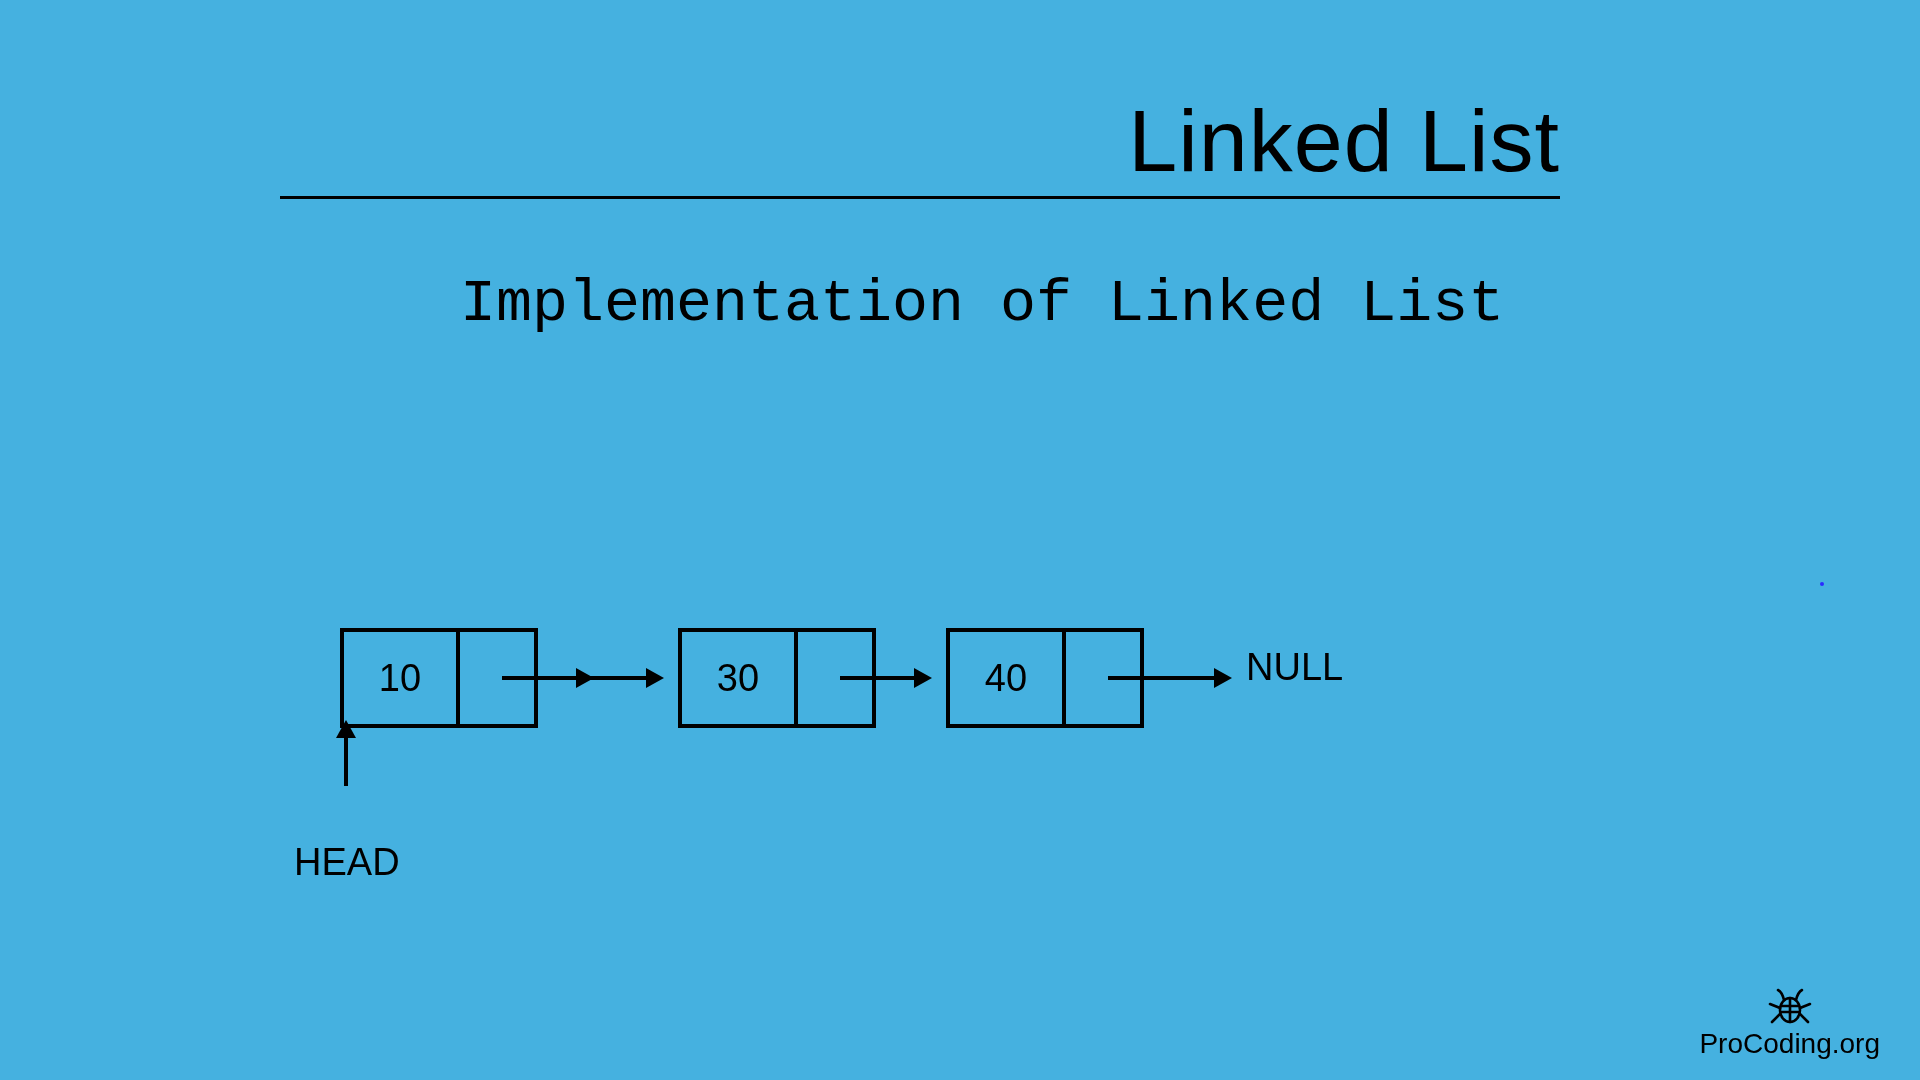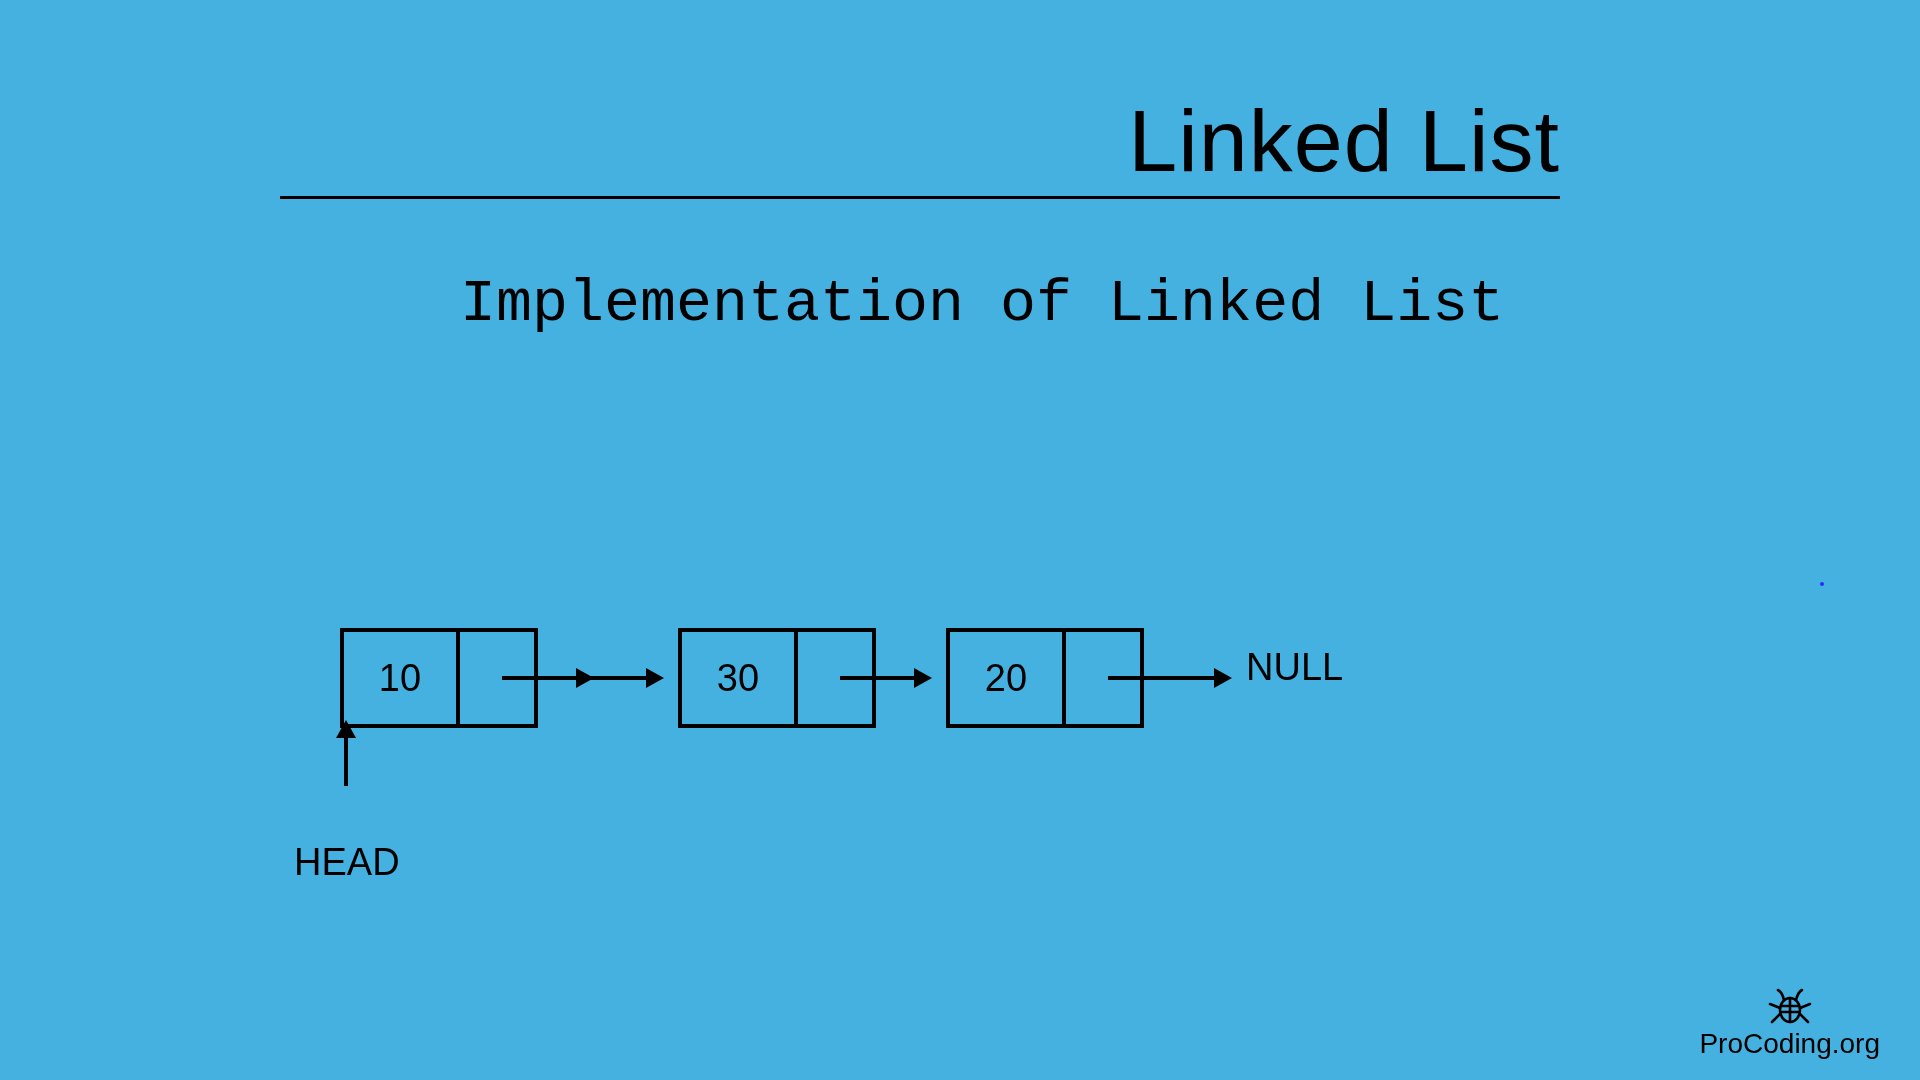--- a/index.html
+++ b/index.html
@@ -178,21 +178,21 @@
     <div class="gap"></div>
 
     <div class="node">
       <div class="data">30</div>
       <div class="ptr"></div>
     </div>
     <div class="arrow"></div>
     <div class="gap"></div>
 
     <div class="node">
-      <div class="data">20</div>
+      <div class="data">40</div>
       <div class="ptr"></div>
     </div>
     <div class="arrow arrow-final"></div>
 
     <div class="null-label">NULL</div>
   </div>
 
   <div class="head-pointer">
     <div class="head-arrow"></div>
   </div>

